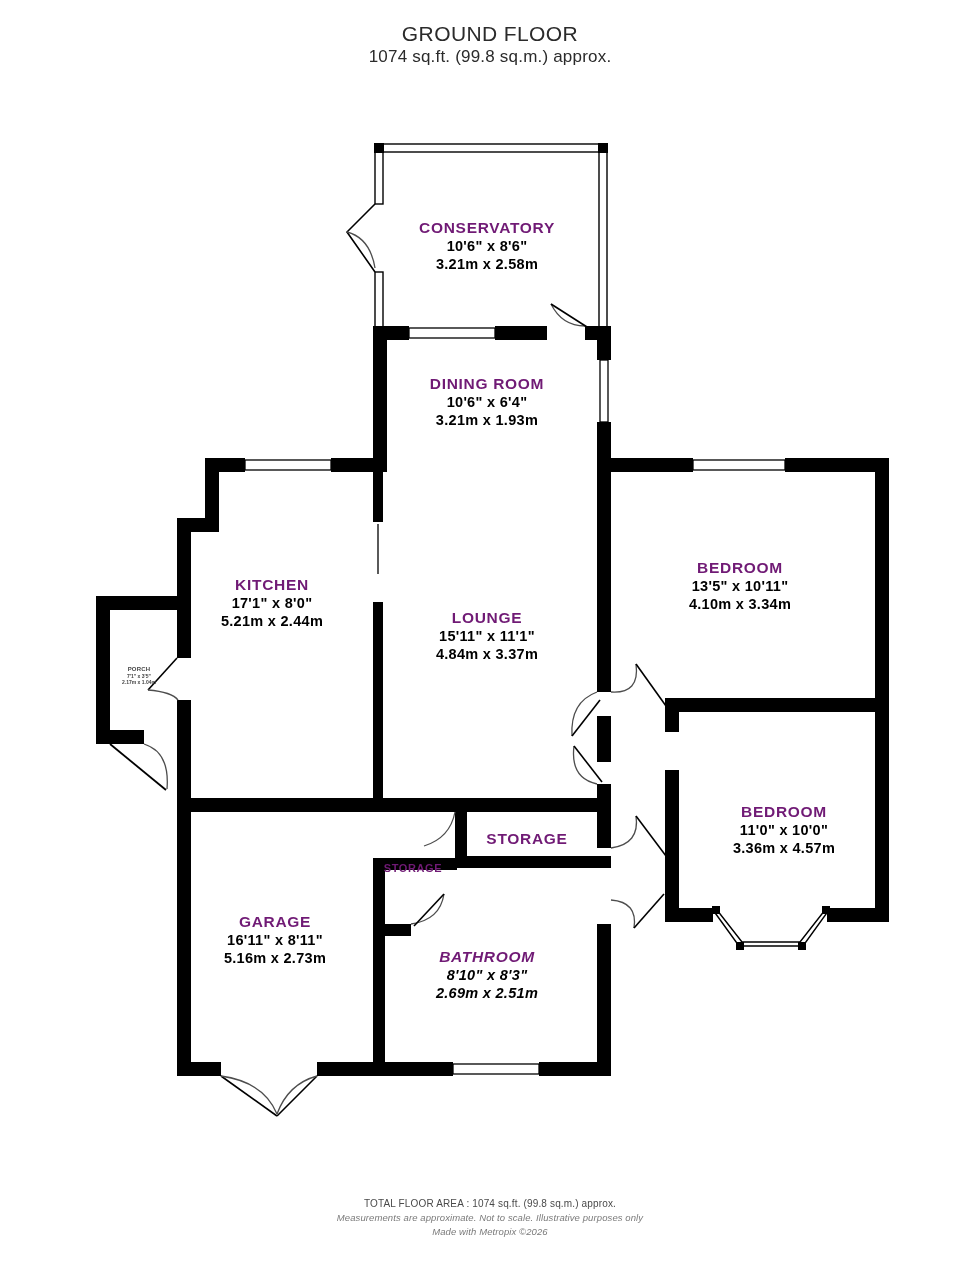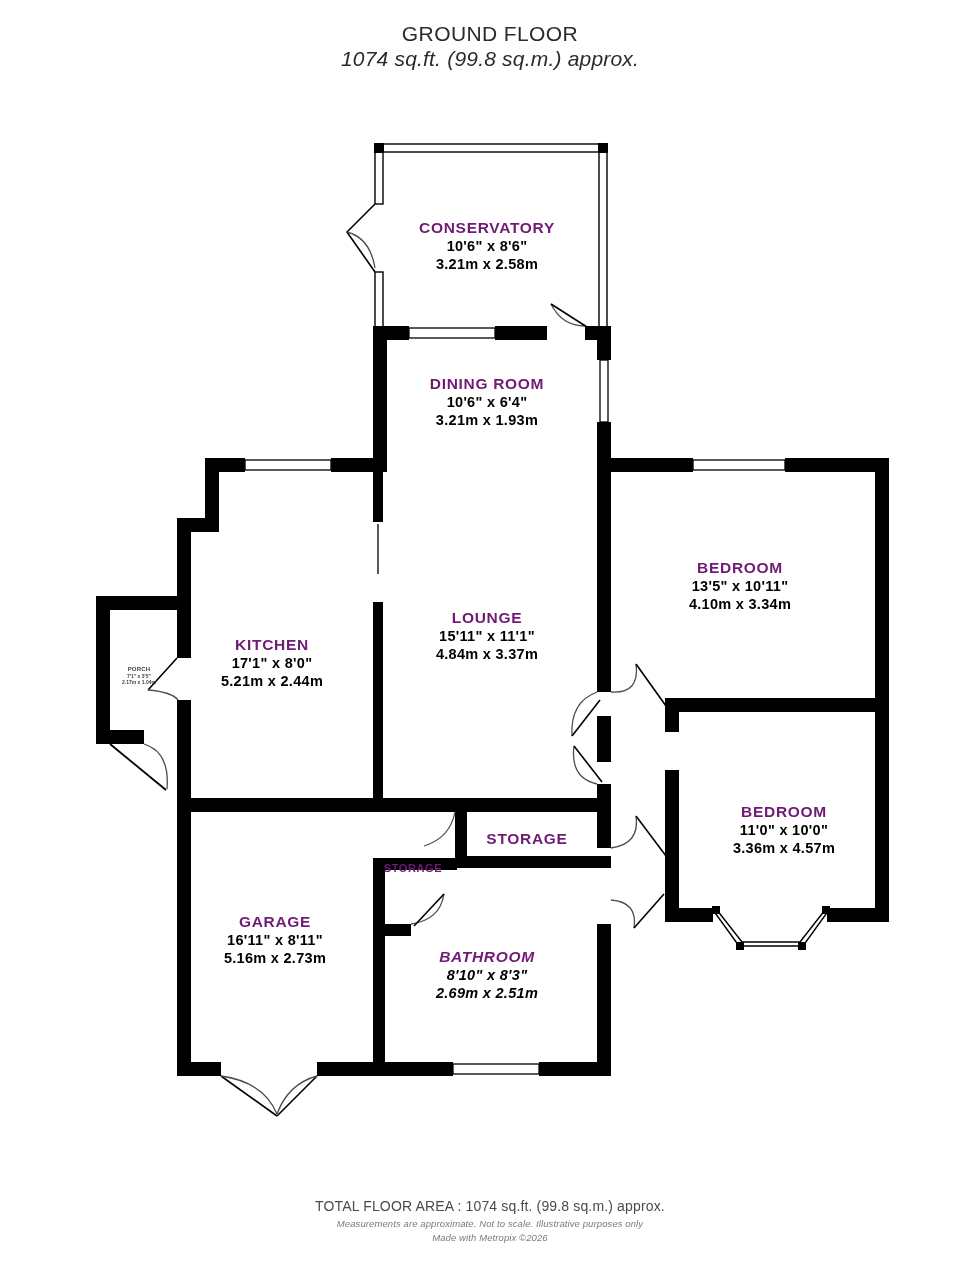--- a/index.html
+++ b/index.html
@@ -28,36 +28,35 @@
     width: 980px;
     text-align: center;
   }
   .title-main {
     font-size: 21px;
     letter-spacing: 0.4px;
     color: #2b2b2b;
     line-height: 1.18;
   }
   .title-sub {
-    font-size: 21px;
+    font-size: 17px;
     letter-spacing: 0.2px;
     color: #2b2b2b;
     line-height: 1.18;
-    font-style: italic;
   }
   .footer-block {
     position: absolute;
     top: 1196px;
     left: 0;
     width: 980px;
     text-align: center;
     color: #5a5a5a;
   }
   .footer-total {
-    font-size: 14px;
+    font-size: 10px;
     letter-spacing: 0.15px;
     line-height: 1.5;
     color: #4a4a4a;
   }
   .footer-fine {
     font-size: 9.5px;
     letter-spacing: 0.1px;
     line-height: 1.45;
     color: #7a7a7a;
     font-style: italic;
@@ -251,21 +250,21 @@
     <div class="room-dim">10'6"  x 8'6"</div>
     <div class="room-dim">3.21m  x 2.58m</div>
   </div>
 
   <div class="room-label" style="left:487px;top:375px;transform:translate(-50%,0);">
     <div class="room-name">DINING ROOM</div>
     <div class="room-dim">10'6"  x 6'4"</div>
     <div class="room-dim">3.21m  x 1.93m</div>
   </div>
 
-  <div class="room-label" style="left:272px;top:636px;transform:translate(-50%,0);">
+  <div class="room-label" style="left:272px;top:576px;transform:translate(-50%,0);">
     <div class="room-name">KITCHEN</div>
     <div class="room-dim">17'1"  x 8'0"</div>
     <div class="room-dim">5.21m  x 2.44m</div>
   </div>
 
   <div class="room-label" style="left:487px;top:609px;transform:translate(-50%,0);">
     <div class="room-name">LOUNGE</div>
     <div class="room-dim">15'11"  x 11'1"</div>
     <div class="room-dim">4.84m  x 3.37m</div>
   </div>

